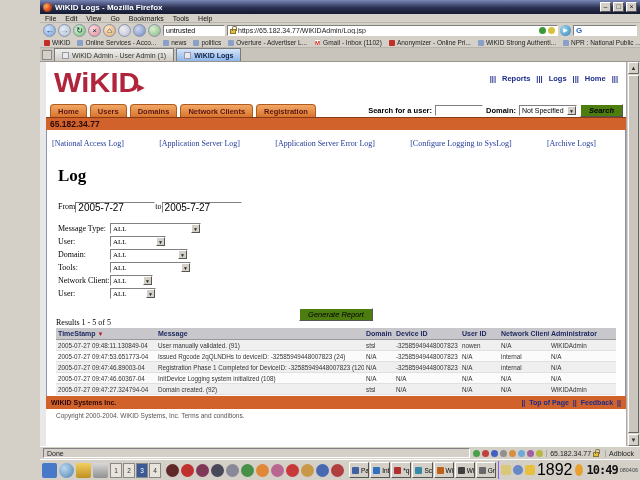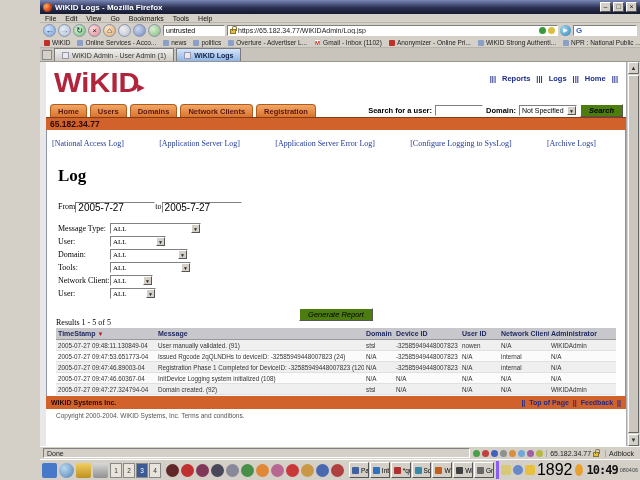--- a/index.html
+++ b/index.html
@@ -104,21 +104,21 @@
   #taskbar { top:459px; height:21px; background:#d4d0c8; border-top:1px solid #fff; display:flex; align-items:center; gap:2px; padding:0 2px; overflow:hidden; }
   .tkic { width:15px; height:15px; border-radius:2px; flex:none; }
   .pager { display:flex; gap:1px; flex:none; }
   .ws { width:12px; height:15px; border:1px solid #888; background:#e8e4dc; font-size:6.5px; line-height:14px; text-align:center; color:#333; }
   .ws.active { background:#3c5a96; color:#fff; }
   .launchers { display:flex; gap:2px; flex:none; margin:0 3px; }
   .lic { width:13px; height:13px; border-radius:50%; flex:none; }
   .winbtns { display:flex; gap:1px; flex:1; min-width:0; }
   .wb { flex:1; max-width:42px; height:16px; background:#d4d0c8; border:1px solid; border-color:#fff #555 #555 #fff; display:flex; align-items:center; gap:2px; padding:0 2px; font-size:6.5px; white-space:nowrap; overflow:hidden; }
   .wb .wico { width:7px; height:7px; border-radius:1px; background:#b04030; flex:none; }
-  .tray { display:flex; align-items:center; gap:2px; flex:none; padding:0 2px; border-left:3px solid #8b5cf6; }
+  .tray { display:flex; align-items:center; gap:2px; flex:none; padding:0 2px; border-left:1px solid #8b5cf6; }
   .tric { width:10px; height:10px; border-radius:2px; flex:none; }
   .clock { font-family:"DejaVu Sans Mono",monospace; font-weight:bold; font-size:12px; color:#111; letter-spacing:-1px; flex:none; }
   .clocksmall { font-size:5.5px; color:#444; flex:none; }
 </style>
 </head>
 <body>
 
 <div id="titlebar" class="band">
   <span class="ff-icon"></span>
   <span class="wtitle">WiKID Logs - Mozilla Firefox</span>

